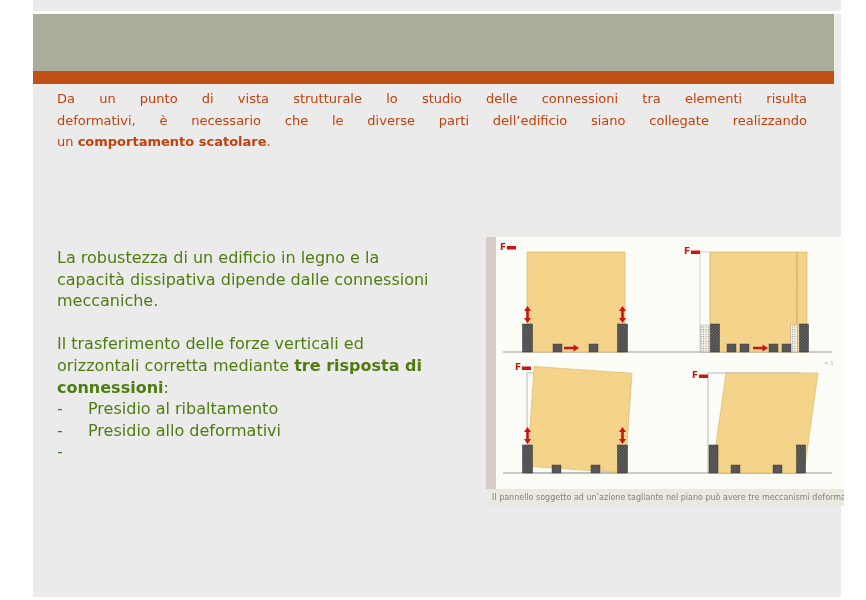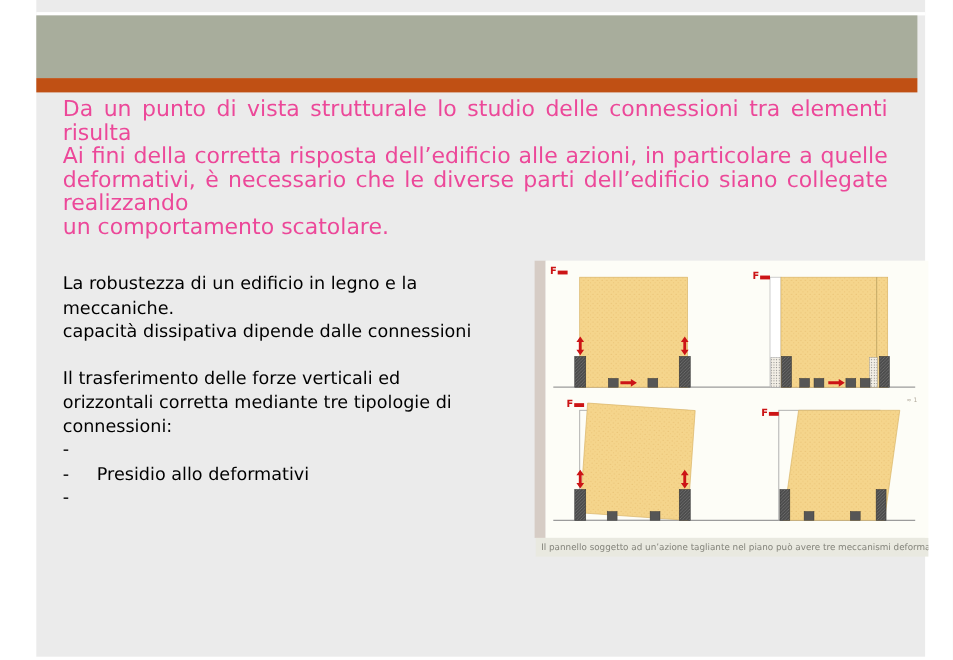--- a/index.html
+++ b/index.html
@@ -3,27 +3,27 @@
 <meta charset="utf-8">
 <style>
   html,body{margin:0;padding:0;background:#ffffff;}
   .page{position:relative;width:866px;height:600px;background:#ffffff;overflow:hidden;
         font-family:"DejaVu Sans","Liberation Sans",sans-serif;}
   .slide-bg{position:absolute;left:33px;top:0;width:808px;height:597px;background:#ebebeb;}
   .top-gap{position:absolute;left:33px;top:11px;width:808px;height:3px;background:#ffffff;}
   .banner{position:absolute;left:33px;top:14px;width:801px;height:57px;background:#a8ad9c;}
   .accent{position:absolute;left:33px;top:71px;width:801px;height:13px;background:#c05014;}
 
-  .intro{position:absolute;left:57px;top:88px;width:750px;color:#ec4899;
-         font-size:20px;line-height:21.6px;}
+  .intro{position:absolute;left:57px;top:88px;width:750px;color:#c2410c;
+         font-size:13px;line-height:21.6px;}
   .line{white-space:nowrap;}
   .just{white-space:normal;text-align:justify;text-align-last:justify;}
-  b{font-weight:normal;}
+  b{font-weight:bold;}
 
-  .bodytext{position:absolute;left:57px;top:247px;width:445px;color:#000000;
+  .bodytext{position:absolute;left:57px;top:247px;width:445px;color:#4d7c0f;
             font-size:16px;line-height:21.6px;}
   .spacer{height:21.6px;}
   .bullet{display:flex;}
   .dash{width:31px;flex:0 0 31px;}
 
   .fig-edge{position:absolute;left:486px;top:237px;width:10px;height:252px;background:#d6ccc5;}
   .fig-card{position:absolute;left:496px;top:237px;width:348px;height:252px;background:#fdfdf7;}
   .fig-caption{position:absolute;left:487px;top:489px;width:357px;height:17px;background:#e9e9e0;
                font-size:8px;line-height:17px;color:#83837a;padding-left:5px;box-sizing:border-box;
                white-space:nowrap;overflow:hidden;}
@@ -36,35 +36,35 @@
 <body>
 
 <div class="page">
   <div class="slide-bg"></div>
   <div class="top-gap"></div>
   <div class="banner"></div>
   <div class="accent"></div>
 
   <div class="intro">
     <div class="just">Da un punto di vista strutturale lo studio delle connessioni tra elementi risulta</div>
-    <div class="just">Ai fini della corretta risposta dell’edificio alle azioni, in particolare a quelle</div>
     <div class="just">deformativi, è necessario che le diverse parti dell’edificio siano collegate realizzando</div>
     <div class="line"><span>un </span><b>comportamento scatolare</b><span>.</span></div>
   </div>
 
   <div class="bodytext">
     <div class="line">La robustezza di un edificio in legno e la</div>
+    <div class="line">capacità dissipativa dipende dalle connessioni</div>
     <div class="line">meccaniche.</div>
-    <div class="line">capacità dissipativa dipende dalle connessioni</div>
     <div class="spacer"></div>
     <div class="line">Il trasferimento delle forze verticali ed</div>
-    <div class="line"><span>orizzontali corretta mediante </span><b>tre tipologie di</b></div>
+    <div class="line"><span>orizzontali corretta mediante </span><b>tre risposta di</b></div>
     <div class="line"><b>connessioni</b><span>:</span></div>
     <div class="bullet">
       <span class="dash">-</span>
+      <span>Presidio al ribaltamento</span>
     </div>
     <div class="bullet">
       <span class="dash">-</span>
       <span>Presidio allo deformativi</span>
     </div>
     <div class="bullet">
       <span class="dash">-</span>
     </div>
   </div>
 

